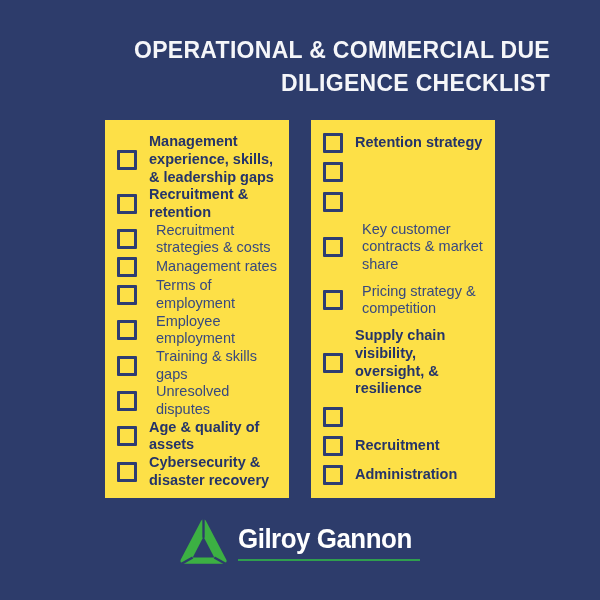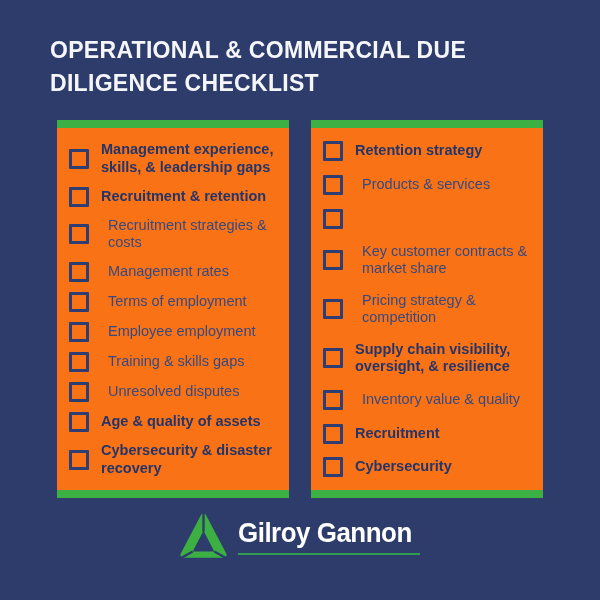--- a/index.html
+++ b/index.html
@@ -10,36 +10,36 @@
     overflow: hidden;
   }
   .page {
     width: 600px; height: 600px;
     display: flex; flex-direction: column; align-items: center;
     background: #2d3c6b;
   }
   .title {
     margin-top: 34px;
     width: 500px;
-    text-align: left;
+    text-align: right;
     color: #f5f6f9;
     font-size: 23px;
     font-weight: 700;
     line-height: 1.42;
     letter-spacing: 0.3px;
   }
   .cards {
     margin-top: 21px;
     display: flex;
     gap: 22px;
   }
   .card {
-    width: 232px; height: 378px;
-    background: #f97316;
-    display: flex; flex-direction: column;
+    width: 184px; height: 378px;
+    background: #fde047;
+    display: flex; flex-direction: row;
   }
   .accent-bar {
     height: 8px;
     background: #3cb043;
     flex-shrink: 0;
   }
   .list {
     flex: 1;
     padding: 13px 10px 13px 12px;
     display: flex; flex-direction: column;
@@ -62,21 +62,21 @@
     line-height: 1.22;
     color: #38497f;
     font-weight: 400;
   }
   .row.bold .label {
     color: #253469;
     font-weight: 700;
   }
   .row.indent .label { padding-left: 7px; }
   .brand {
-    margin-top: 15px;
+    margin-top: 21px;
     display: flex;
     align-items: center;
     gap: 11px;
   }
   .logo-icon { width: 47px; height: 47px; display: block; }
   .brand-text-wrap { display: flex; flex-direction: column; }
   .brand-name {
     color: #ffffff;
     font-size: 27px;
     font-weight: 700;
@@ -148,48 +148,46 @@
 
     <section class="card">
       <div class="accent-bar"></div>
       <div class="list">
           <div class="row bold">
             <span class="checkbox" role="checkbox" aria-checked="false"></span>
             <span class="label">Retention strategy</span>
           </div>
           <div class="row indent">
             <span class="checkbox" role="checkbox" aria-checked="false"></span>
-            <span class="label">Products &amp; services</span>
           </div>
           <div class="row indent">
             <span class="checkbox" role="checkbox" aria-checked="false"></span>
           </div>
           <div class="row indent">
             <span class="checkbox" role="checkbox" aria-checked="false"></span>
             <span class="label">Key customer contracts &amp; market share</span>
           </div>
           <div class="row indent">
             <span class="checkbox" role="checkbox" aria-checked="false"></span>
             <span class="label">Pricing strategy &amp; competition</span>
           </div>
           <div class="row bold">
             <span class="checkbox" role="checkbox" aria-checked="false"></span>
             <span class="label">Supply chain visibility, oversight, &amp; resilience</span>
           </div>
           <div class="row indent">
             <span class="checkbox" role="checkbox" aria-checked="false"></span>
-            <span class="label">Inventory value &amp; quality</span>
           </div>
           <div class="row bold">
             <span class="checkbox" role="checkbox" aria-checked="false"></span>
             <span class="label">Recruitment</span>
           </div>
           <div class="row bold">
             <span class="checkbox" role="checkbox" aria-checked="false"></span>
-            <span class="label">Cybersecurity</span>
+            <span class="label">Administration</span>
           </div>
         </div>
       <div class="accent-bar"></div>
     </section>
   </div>
 
   <footer class="brand">
     <svg class="logo-icon" viewBox="0 0 100 100" aria-hidden="true">
       <path d="M50 7 L93 89 L7 89 Z" fill="#3cb043" stroke="#3cb043" stroke-width="12" stroke-linejoin="round"></path>
       <path d="M50 38 L73 82 L27 82 Z" fill="#2d3c6b"></path>

